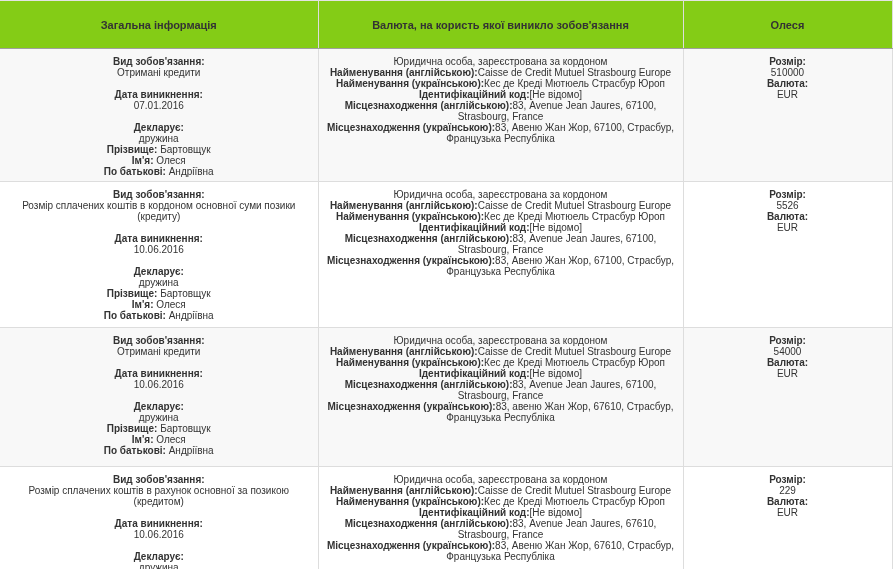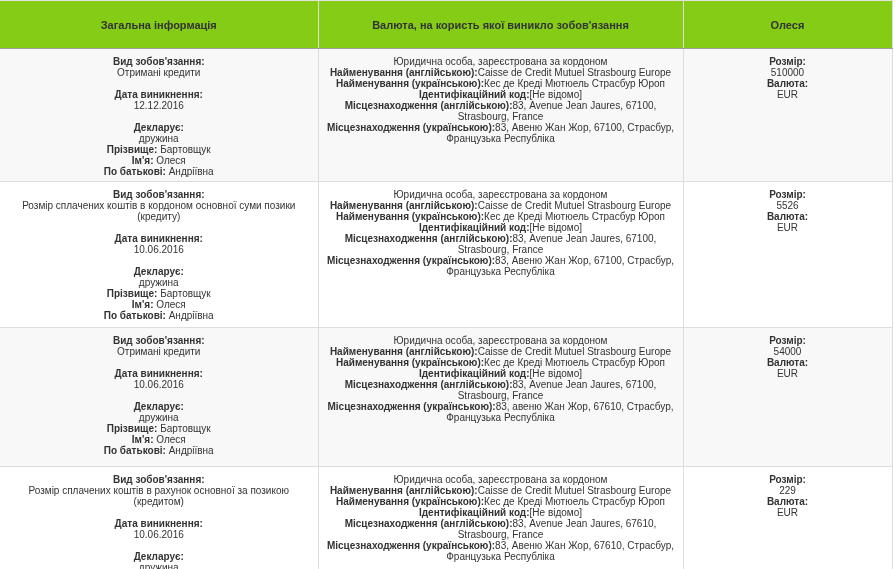--- a/index.html
+++ b/index.html
@@ -68,21 +68,21 @@
       <th>Олеся</th>
     </tr>
   </thead>
   <tbody id="table-body">
   <tr>
     <td>
       <span class="line"><b>Вид зобов'язання:</b></span>
       <span class="line">Отримані кредити</span>
       <span class="sp"></span>
       <span class="line"><b>Дата виникнення:</b></span>
-      <span class="line">12.12.2016</span>
+      <span class="line">07.01.2016</span>
       <span class="sp"></span>
       <span class="line"><b>Декларує:</b></span>
       <span class="line">дружина</span>
       <span class="line"><b>Прізвище:</b> <span>Бартовщук</span></span>
       <span class="line"><b>Ім'я:</b> <span>Олеся</span></span>
       <span class="line"><b>По батькові:</b> <span>Андріївна</span></span>
     </td>
     <td>
       <span class="line">Юридична особа, зареєстрована за кордоном</span>
       <span class="line"><b>Найменування (англійською):</b><span>Caisse de Credit Mutuel Strasbourg Europe</span></span>

